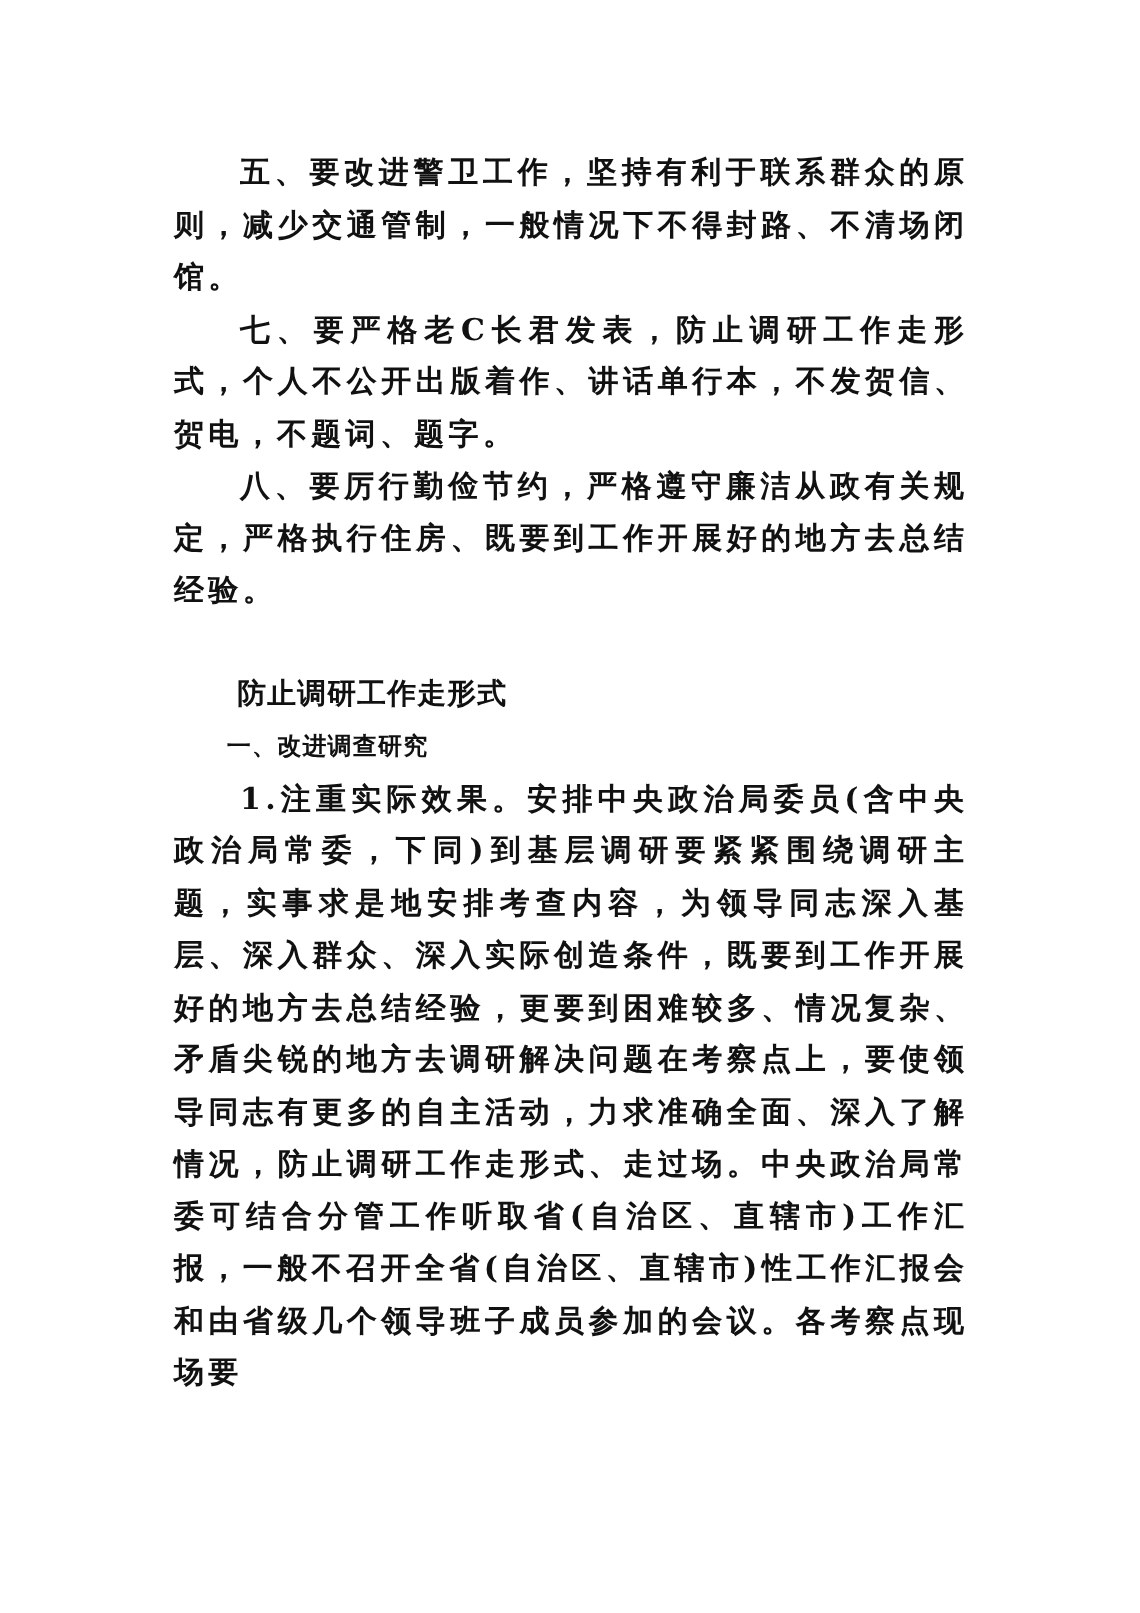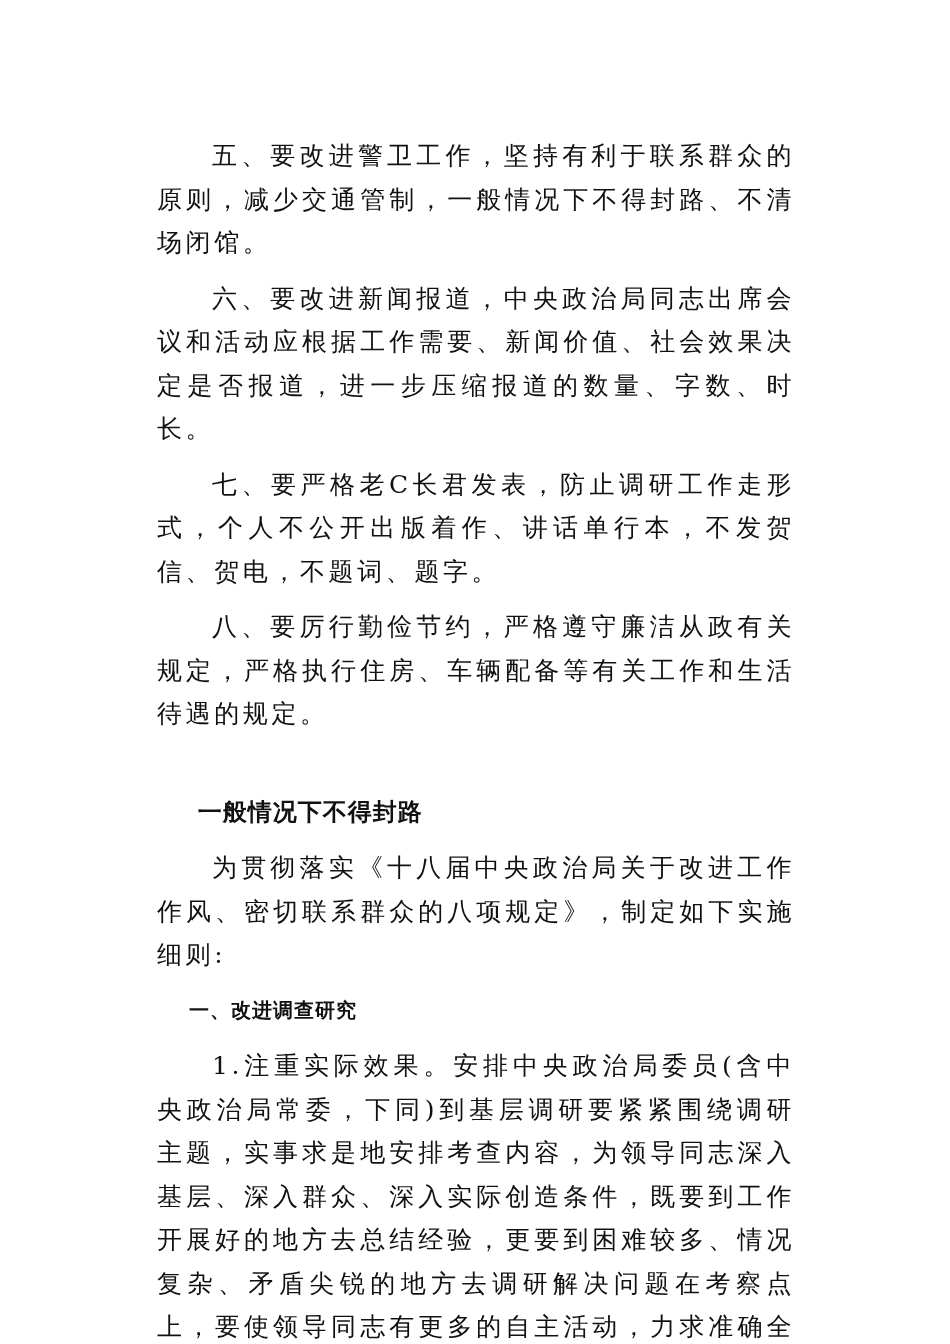--- a/index.html
+++ b/index.html
@@ -15,28 +15,29 @@
       font-family: "DejaVu Serif", "Liberation Serif", serif;
       color: #111111;
     }
     .page {
       position: absolute;
       left: 145px;
       top: 122px;
       width: 662px;
     }
     .para {
-      margin: 12px;
+      margin: 0;
       font-size: 25px;
       line-height: 43.5px;
       letter-spacing: 3.6px;
       text-align: justify;
       text-align-last: left;
       word-break: break-all;
       text-indent: 2.2em;
+      font-weight: bold;
     }
     .heading {
       margin: 0;
       font-family: "DejaVu Sans", "Liberation Sans", sans-serif;
       font-weight: bold;
       font-size: 24px;
       line-height: 43.5px;
       letter-spacing: 1px;
       text-indent: 2.2em;
     }
@@ -45,23 +46,21 @@
     }
     .gap {
       height: 43px;
     }
   </style>
 </head>
 <body>
 
 <div class="page">
   <p class="para">五、要改进警卫工作，坚持有利于联系群众的原则，减少交通管制，一般情况下不得封路、不清场闭馆。</p>
-  <p class="para">六、要改进新闻报道，中央政治局同志出席会议和活动应根据工作需要、新闻价值、社会效果决定是否报道，进一步压缩报道的数量、字数、时长。</p>
   <p class="para">七、要严格老C长君发表，防止调研工作走形式，个人不公开出版着作、讲话单行本，不发贺信、贺电，不题词、题字。</p>
-  <p class="para">八、要厉行勤俭节约，严格遵守廉洁从政有关规定，严格执行住房、车辆配备等有关工作和生活待遇的规定。</p>
+  <p class="para">八、要厉行勤俭节约，严格遵守廉洁从政有关规定，严格执行住房、既要到工作开展好的地方去总结经验。</p>
 
   <div class="gap"></div>
 
-  <h2 class="heading">一般情况下不得封路</h2>
-  <p class="para">为贯彻落实《十八届中央政治局关于改进工作作风、密切联系群众的八项规定》，制定如下实施细则:</p>
+  <h2 class="heading">防止调研工作走形式</h2>
   <h3 class="heading sub">一、改进调查研究</h3>
   <p class="para">1.注重实际效果。安排中央政治局委员(含中央政治局常委，下同)到基层调研要紧紧围绕调研主题，实事求是地安排考查内容，为领导同志深入基层、深入群众、深入实际创造条件，既要到工作开展好的地方去总结经验，更要到困难较多、情况复杂、矛盾尖锐的地方去调研解决问题在考察点上，要使领导同志有更多的自主活动，力求准确全面、深入了解情况，防止调研工作走形式、走过场。中央政治局常委可结合分管工作听取省(自治区、直辖市)工作汇报，一般不召开全省(自治区、直辖市)性工作汇报会和由省级几个领导班子成员参加的会议。各考察点现场要</p>
 </div>
 
 </body></html>

